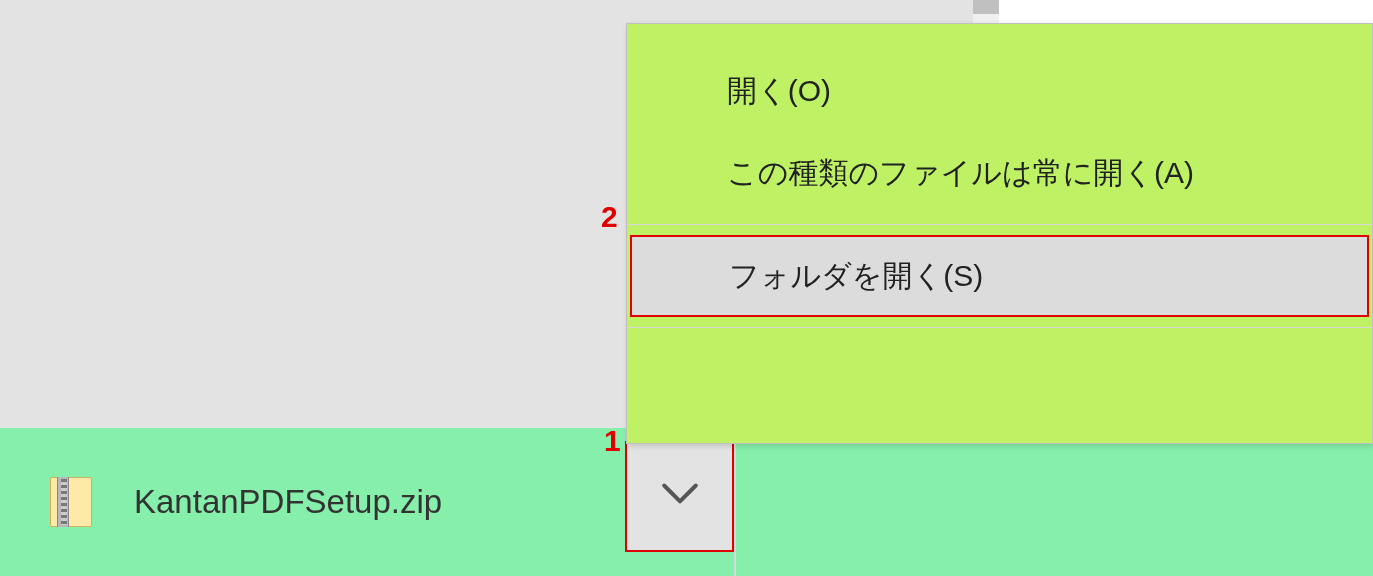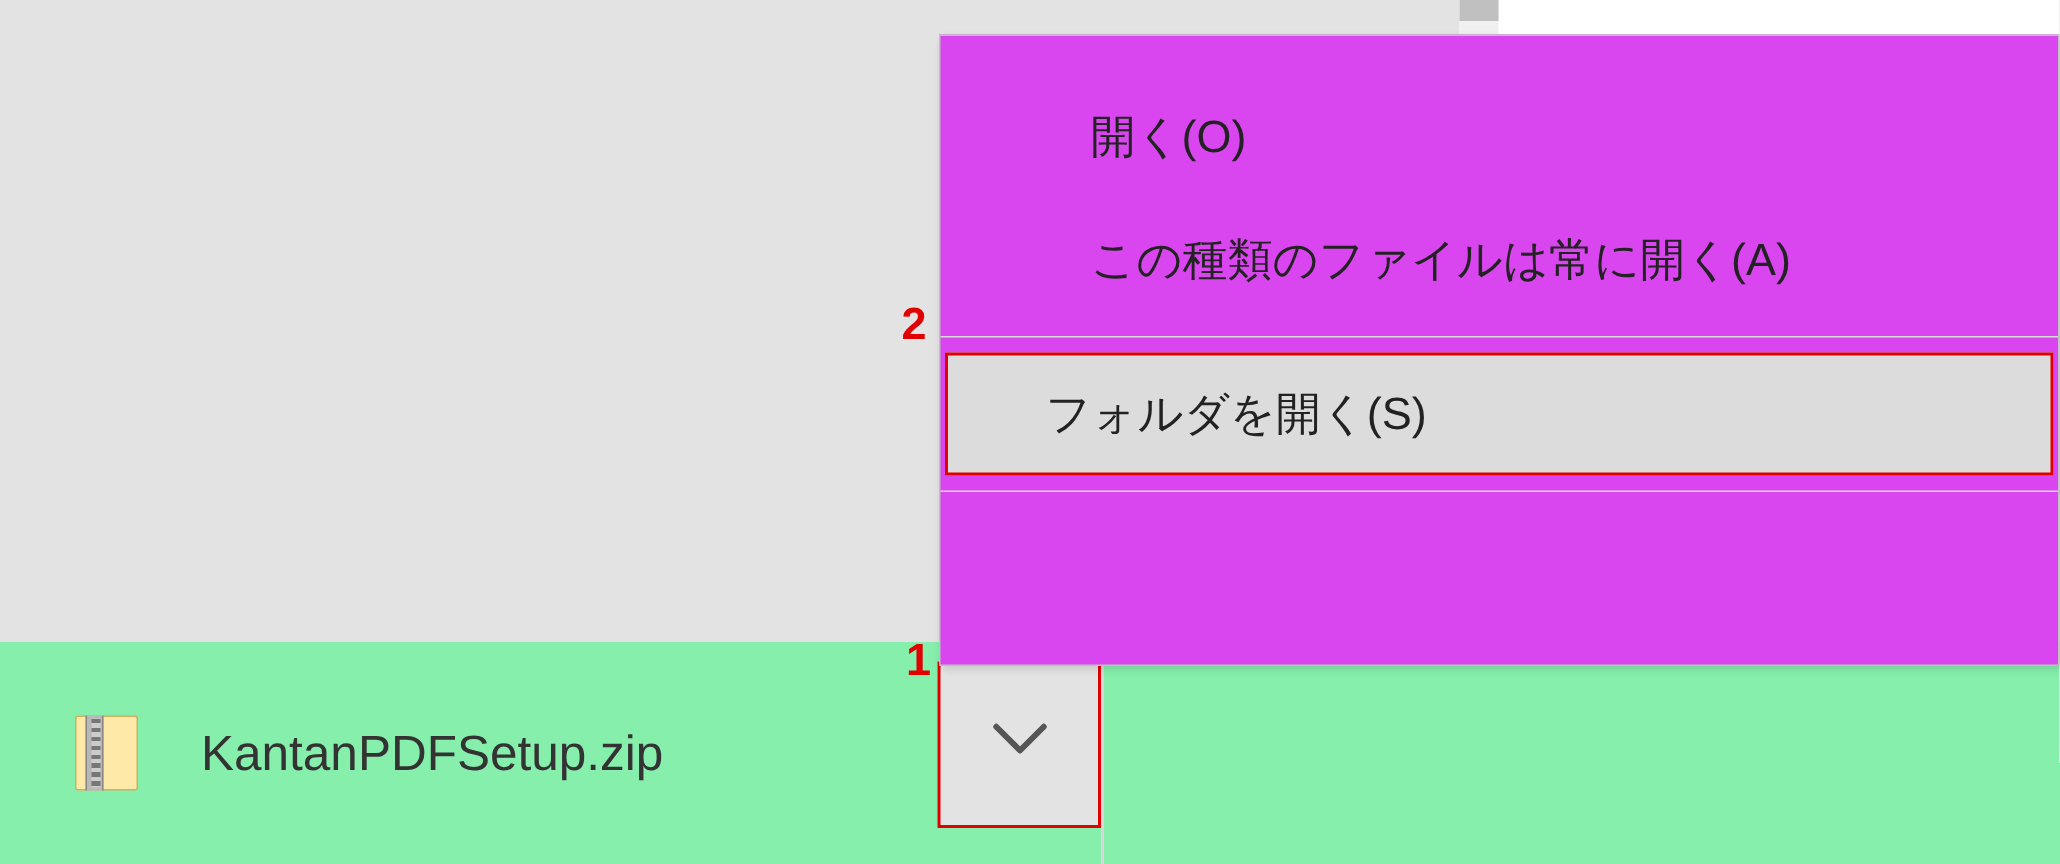--- a/index.html
+++ b/index.html
@@ -122,21 +122,21 @@
       font-size: 30px;
       font-weight: bold;
       color: #e00000;
     }
     .context-menu {
       position: absolute;
       left: 626px;
       top: 23px;
       width: 747px;
       height: 421px;
-      background: #d946ef;
+      background: #bef264;
       border: 1px solid #c0c0c0;
       box-shadow: 2px 2px 6px rgba(0,0,0,0.15);
     }
     .menu-item {
       height: 82px;
       display: flex;
       align-items: center;
       padding-left: 100px;
       font-size: 30px;
       color: #222;
@@ -148,21 +148,21 @@
     .menu-separator {
       height: 1px;
       background: #d8d8d8;
       margin: 10px 0;
     }
     .menu-item.highlighted {
       background: #dcdcdc;
       border: 2px solid #e00000;
       margin-left: 3px;
       margin-right: 3px;
-      padding-left: 65px;
+      padding-left: 97px;
     }
     .annotation-2 {
       position: absolute;
       left: 601px;
       top: 200px;
       font-size: 30px;
       font-weight: bold;
       color: #e00000;
     }
     .divider-vertical {

